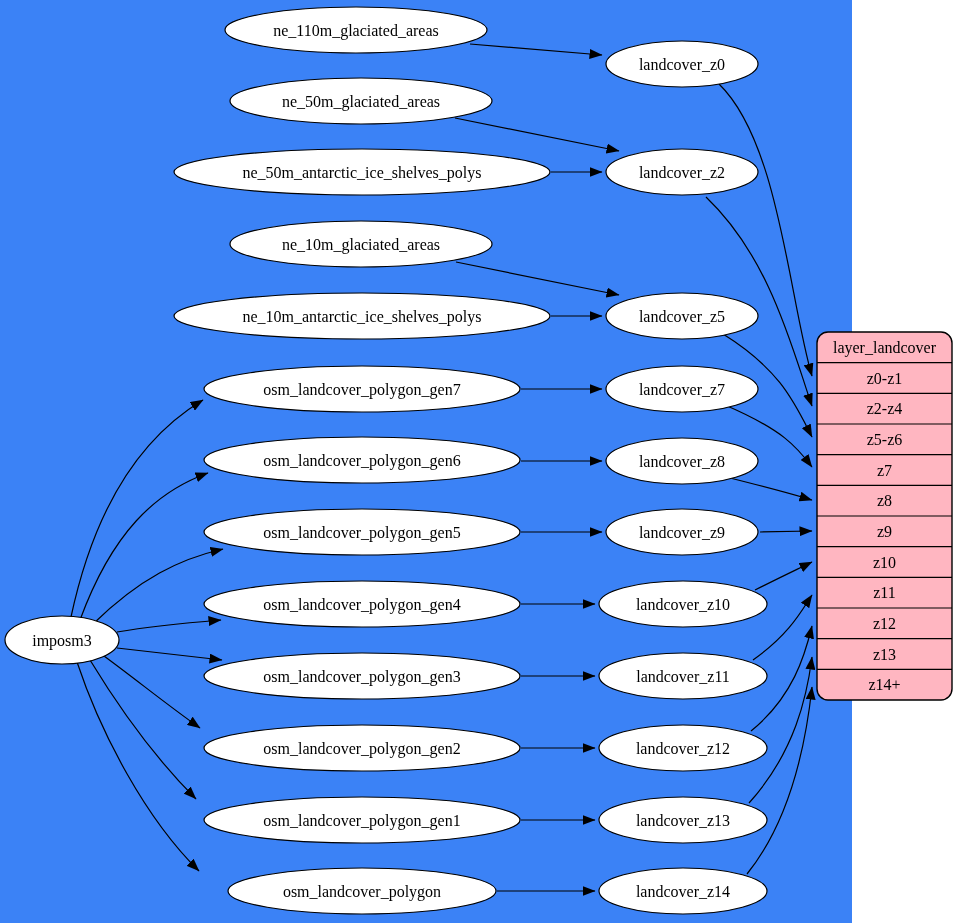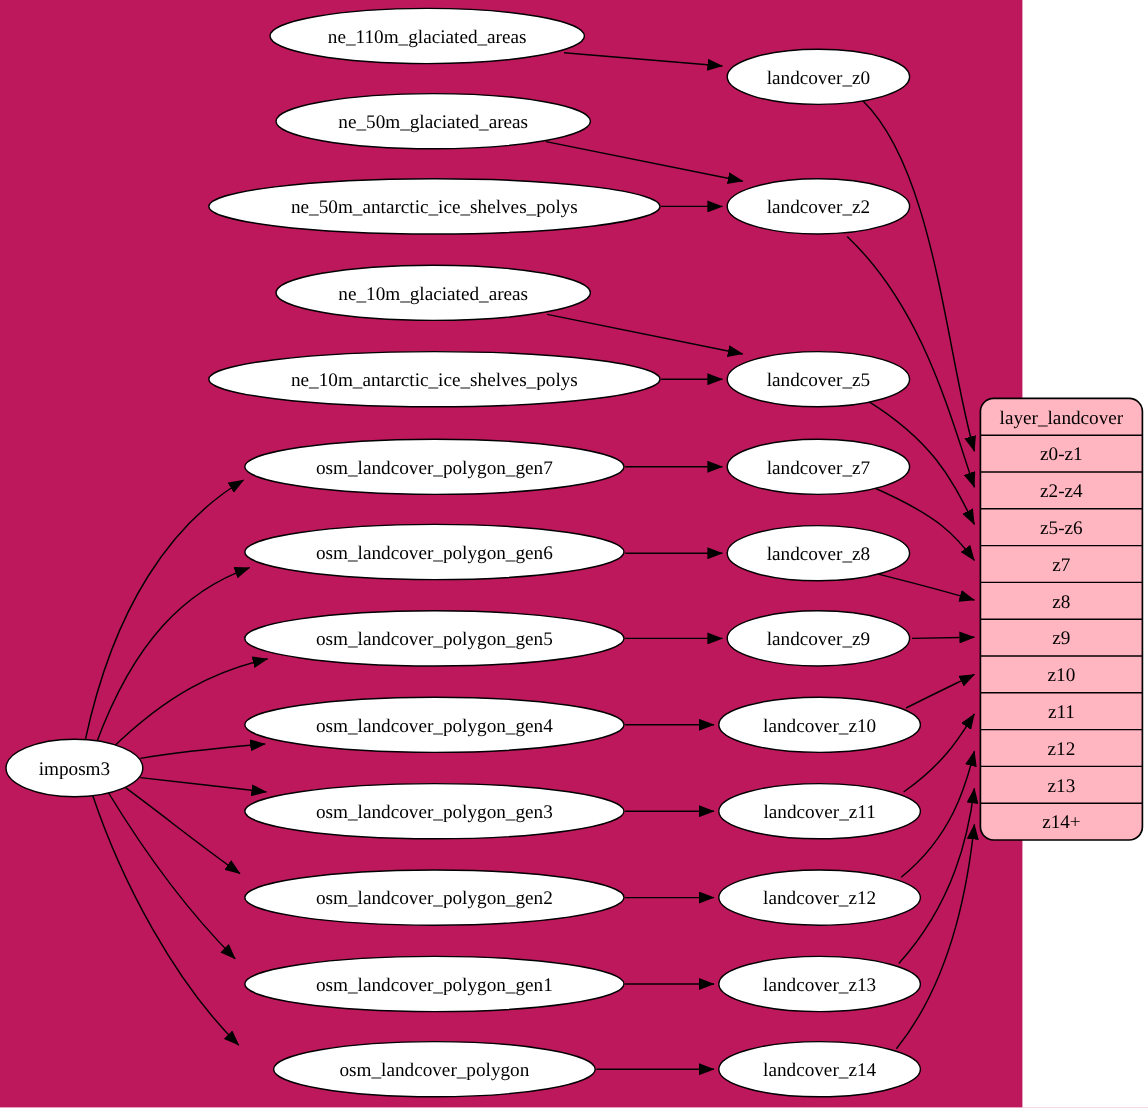--- a/index.html
+++ b/index.html
@@ -4,21 +4,21 @@
 <style>
   html, body {
     margin: 0;
     padding: 0;
     background: #ffffff;
   }
   #stage {
     width: 852px;
     height: 923px;
     position: relative;
-    background: #be185d;
+    background: #3b82f6;
     font-family: "Liberation Serif", "DejaVu Serif", serif;
   }
   svg text {
     font-family: "Liberation Serif", "DejaVu Serif", serif;
     font-size: 16px;
     fill: #000000;
   }
   svg .edge {
     fill: none;
     stroke: #000000;

